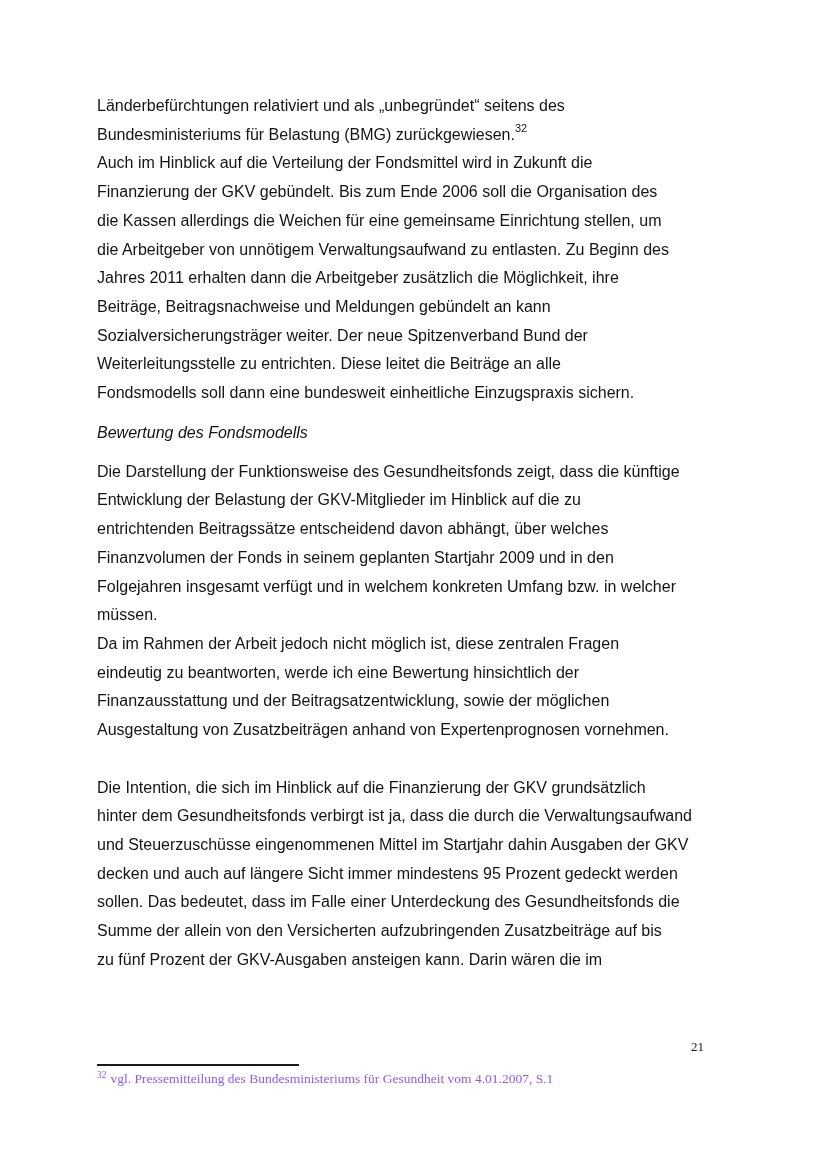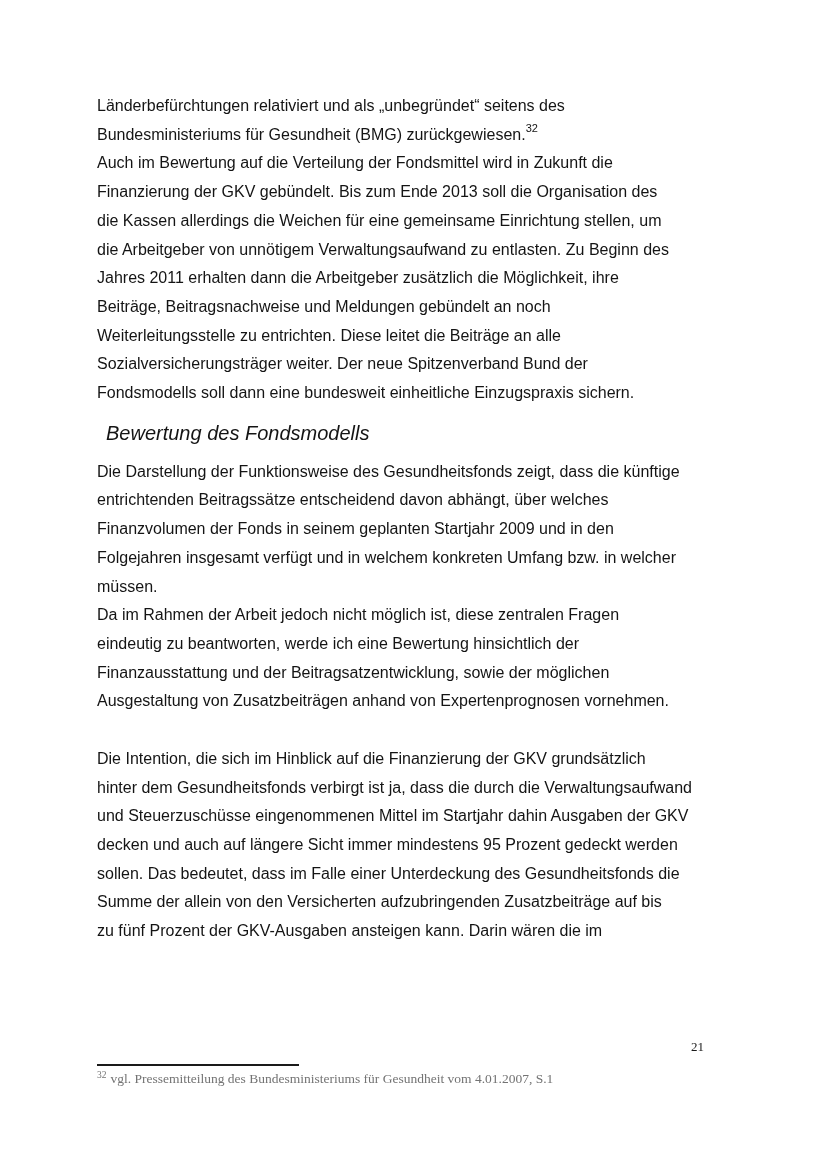--- a/index.html
+++ b/index.html
@@ -31,44 +31,44 @@
     font-size: 11px;
     position: relative;
     top: -1px;
     vertical-align: super;
     line-height: 0;
   }
   .heading {
     font-family: "Liberation Sans", "DejaVu Sans", sans-serif;
     font-style: italic;
     font-weight: normal;
-    font-size: 20px;
+    font-size: 16px;
     line-height: 28.72px;
-    margin: 11px 0 10px 9px;
+    margin: 11px 0 10px 0;
     padding: 0;
     white-space: nowrap;
     color: #141414;
   }
   .para.spaced { margin-top: 28.72px; }
   .fn-sep {
     position: absolute;
     left: 97px;
     top: 1064px;
     width: 202px;
     border-top: 2px solid #1a1a1a;
   }
   .footnote {
     position: absolute;
     left: 97px;
     top: 1070px;
     width: 560px;
     font-family: "Liberation Serif", "DejaVu Serif", serif;
     font-size: 13.5px;
     line-height: 18px;
-    color: #737373;
+    color: #8b5cf6;
     white-space: nowrap;
   }
   .footnote sup {
     font-size: 9.5px;
     vertical-align: super;
     line-height: 0;
     margin-right: 4px;
   }
   .page-number {
     position: absolute;
@@ -84,40 +84,41 @@
 
 <div class="page">
 
   <div class="text-block">
 
     <div class="para">
       <div class="line">
         <span>Länderbefürchtungen relativiert und als „unbegründet“ seitens des</span>
       </div>
       <div class="line">
-        <span>Bundesministeriums für Gesundheit (BMG) zurückgewiesen.</span><sup class="fnref">32</sup>
+        <span>Bundesministeriums für Belastung (BMG) zurückgewiesen.</span><sup class="fnref">32</sup>
       </div>
     </div>
 
     <div class="para">
-        <div class="line">Auch im Bewertung auf die Verteilung der Fondsmittel wird in Zukunft die</div>
-        <div class="line">Finanzierung der GKV gebündelt. Bis zum Ende 2013 soll die Organisation des</div>
+        <div class="line">Auch im Hinblick auf die Verteilung der Fondsmittel wird in Zukunft die</div>
+        <div class="line">Finanzierung der GKV gebündelt. Bis zum Ende 2006 soll die Organisation des</div>
         <div class="line">die Kassen allerdings die Weichen für eine gemeinsame Einrichtung stellen, um</div>
         <div class="line">die Arbeitgeber von unnötigem Verwaltungsaufwand zu entlasten. Zu Beginn des</div>
         <div class="line">Jahres 2011 erhalten dann die Arbeitgeber zusätzlich die Möglichkeit, ihre</div>
-        <div class="line">Beiträge, Beitragsnachweise und Meldungen gebündelt an noch</div>
+        <div class="line">Beiträge, Beitragsnachweise und Meldungen gebündelt an kann</div>
+        <div class="line">Sozialversicherungsträger weiter. Der neue Spitzenverband Bund der</div>
         <div class="line">Weiterleitungsstelle zu entrichten. Diese leitet die Beiträge an alle</div>
-        <div class="line">Sozialversicherungsträger weiter. Der neue Spitzenverband Bund der</div>
         <div class="line">Fondsmodells soll dann eine bundesweit einheitliche Einzugspraxis sichern.</div>
       </div>
 
     <h2 class="heading">Bewertung des Fondsmodells</h2>
 
     <div class="para">
         <div class="line">Die Darstellung der Funktionsweise des Gesundheitsfonds zeigt, dass die künftige</div>
+        <div class="line">Entwicklung der Belastung der GKV-Mitglieder im Hinblick auf die zu</div>
         <div class="line">entrichtenden Beitragssätze entscheidend davon abhängt, über welches</div>
         <div class="line">Finanzvolumen der Fonds in seinem geplanten Startjahr 2009 und in den</div>
         <div class="line">Folgejahren insgesamt verfügt und in welchem konkreten Umfang bzw. in welcher</div>
         <div class="line">müssen.</div>
       </div>
 
     <div class="para">
         <div class="line">Da im Rahmen der Arbeit jedoch nicht möglich ist, diese zentralen Fragen</div>
         <div class="line">eindeutig zu beantworten, werde ich eine Bewertung hinsichtlich der</div>
         <div class="line">Finanzausstattung und der Beitragsatzentwicklung, sowie der möglichen</div>

